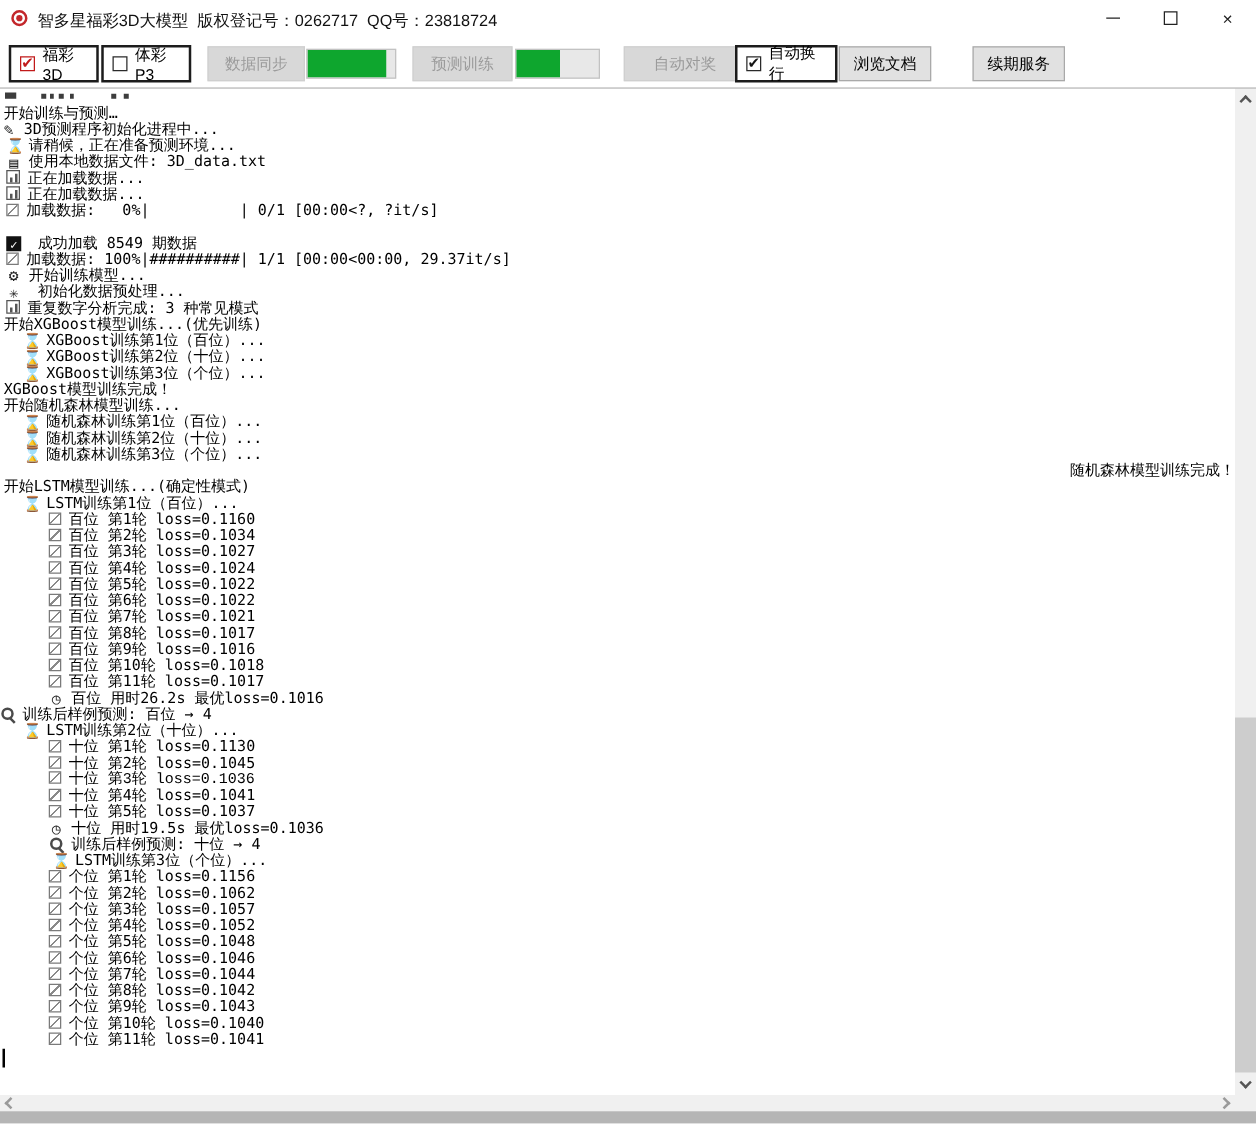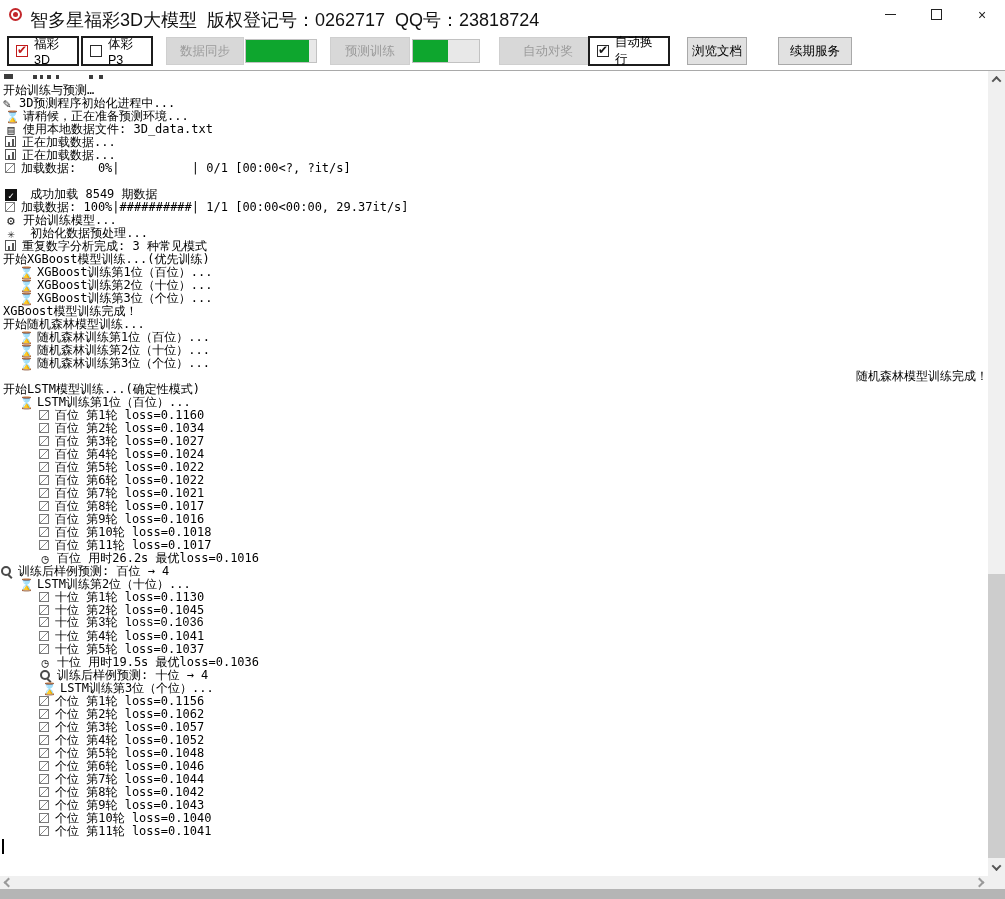--- a/index.html
+++ b/index.html
@@ -5,21 +5,21 @@
   html,body{margin:0;padding:0;background:#fff;}
   .window{position:relative;width:1005px;height:899px;background:#fff;overflow:hidden;
           font-family:"Liberation Sans",sans-serif;color:#000;}
 
   
   .titlebar{position:absolute;left:0;top:0;width:100%;height:30px;background:#fff;}
   .app-icon{position:absolute;left:9px;top:8px;width:13px;height:13px;border:2px solid #c3272b;
             border-radius:50%;box-sizing:border-box;}
   .app-icon::after{content:"";position:absolute;left:2px;top:2px;width:5px;height:5px;
             background:#c3272b;border-radius:50%;}
-  .title-text{position:absolute;left:30px;top:8px;font-size:18px;color:#111;white-space:pre;}
+  .title-text{position:absolute;left:30px;top:8px;font-size:13px;color:#111;white-space:pre;}
   .ctrl{position:absolute;top:0;width:46px;height:29px;display:flex;align-items:center;
         justify-content:center;cursor:default;}
   .ctrl-min{left:867px;} .ctrl-max{left:913px;} .ctrl-close{left:959px;}
   .glyph-min{width:11px;height:1px;background:#222;}
   .glyph-max{width:9px;height:9px;border:1px solid #222;}
   .glyph-close{font-size:14px;color:#222;line-height:14px;}
 
   
   .toolbar{position:absolute;left:0;top:30px;width:100%;height:40px;background:#fff;}
   .group{position:absolute;top:6px;height:30px;border:2px solid #1c1c1c;background:#fff;
@@ -30,21 +30,21 @@
   .cb{width:12px;height:12px;border:1px solid #2a2a2a;box-sizing:border-box;background:#fff;
       position:relative;flex:none;}
   .cb.red{border-color:#c11a1a;}
   .cb.on::after{content:"✔";position:absolute;left:0px;top:-3px;font-size:12px;color:#141414;}
   .cb.red.on::after{color:#c11a1a;}
   .tbtn{position:absolute;top:7px;height:28px;box-sizing:border-box;display:flex;align-items:center;
         justify-content:center;font-size:12.5px;}
   .tbtn.disabled{background:#d8d8d8;color:#9b9b9b;border:1px solid #cfcfcf;}
   .tbtn.enabled{background:#e1e1e1;color:#000;border:1px solid #a9a9a9;}
   .btn-sync{left:166px;width:78px;} .btn-train{left:330px;width:80px;}
-  .btn-award{left:499px;width:98px;} .btn-docs{left:687px;width:60px;} .btn-renew{left:778px;width:74px;}
+  .btn-award{left:499px;width:98px;} .btn-docs{left:671px;width:74px;} .btn-renew{left:778px;width:74px;}
   .pbar{position:absolute;top:9px;height:24px;background:#e8e8e8;border:1px solid #c2c2c2;
         box-sizing:border-box;overflow:hidden;}
   .pbar-sync{left:245px;width:72px;} .pbar-train{left:412px;width:68px;}
   .pbar .fill{height:100%;width:0;background:#0ea62e;}
 
   .divider{position:absolute;left:0;top:70px;width:100%;height:1px;background:#a9a9a9;}
 
   
   .log{position:absolute;left:0;top:71px;width:988px;height:805px;background:#fff;overflow:hidden;
        font-family:"DejaVu Sans Mono",monospace;font-size:12px;color:#000;}

